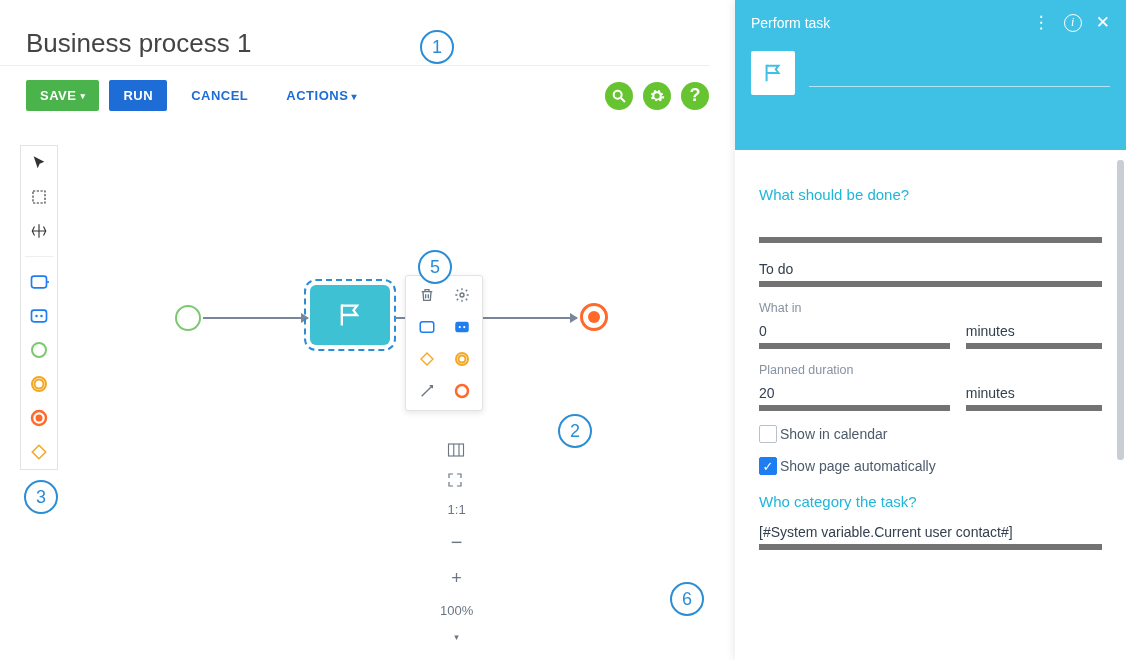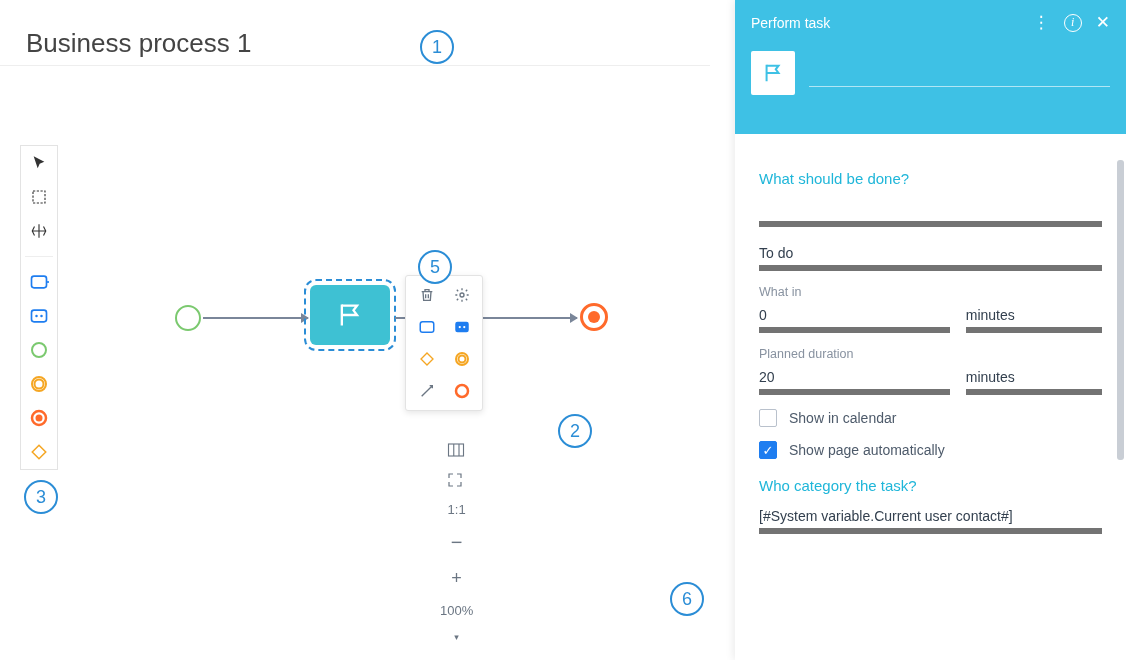--- a/index.html
+++ b/index.html
@@ -35,52 +35,71 @@
   .context-menu { position:absolute; left:345px; top:130px; width:78px; background:#fff; border:1px solid #e3e3e3; border-radius:3px; box-shadow:0 2px 6px rgba(0,0,0,.1); padding:8px; display:grid; grid-template-columns:1fr 1fr; gap:10px;}
   .ctx-item { width:22px; height:22px; display:flex; align-items:center; justify-content:center; cursor:pointer; margin:auto;}
   
   .zoom-bar { position:absolute; bottom:18px; left:440px; display:flex; align-items:center; gap:14px; color:#6b7683; font-size:13px;flex-direction:column;}
   .zoom-btn { cursor:pointer; width:20px; text-align:center;}
   
   .callout { position:absolute; width:34px; height:34px; border:2px solid #2b8dd6; border-radius:50%; display:flex; align-items:center; justify-content:center; color:#2b8dd6; font-size:18px; background:#fff; pointer-events:none;}
   
   
   .side-panel { position:absolute; right:0; top:0; width:391px; height:660px; background:#fff; box-shadow:-2px 0 8px rgba(0,0,0,.08);}
-  .panel-header { background:#3ec1e5; color:#fff; padding:12px 16px 18px 16px; height:134px;}
+  .panel-header { background:#3ec1e5; color:#fff; padding:12px 16px 18px 16px; height:150px;}
   .panel-header-top { display:flex; align-items:center; justify-content:space-between; font-size:14px; margin-bottom:18px;}
   .panel-header-icons { display:flex; gap:14px; align-items:center;}
   .panel-header-icons span { cursor:pointer; font-size:17px;}
   .panel-flag-box { width:44px; height:44px; background:#fff; display:flex; align-items:center; justify-content:center; border-radius:2px;}
   .panel-title-row { display:flex; align-items:center; gap:14px;}
   .panel-title-input { flex:1; height:28px; border:none; border-bottom:1px solid rgba(255,255,255,.6); background:transparent;}
   
   .panel-body { padding:18px 24px 14px 24px; overflow:auto; height:calc(100% - 150px);}
   .section-link { color:#1fb6d9; font-size:15px; margin:18px 0 10px 0; display:block;}
   .field-group { margin:14px 0;}
   .field-label { font-size:12.5px; color:#8892a0; margin-bottom:4px;}
   .field-label .req { color:#e04848;}
   .field-input { width:100%; border:none; border-bottom:6px solid #737373; padding:4px 0; font-size:14px; color:#33404f; background:transparent;}
   .field-row { display:flex; gap:16px;}
   .field-row .field-input:first-child { flex:1.4;}
   .field-row .field-input:last-child { flex:1;}
   
-  .check-row { display:flex; align-items:center; gap:12px; margin:14px 0; font-size:14px;}
+  .check-row { display:flex; align-items:center; gap:3px; margin:14px 0; font-size:14px;}
   .chk { width:18px; height:18px; border:1.5px solid #b9c1cc; border-radius:2px; display:flex; align-items:center; justify-content:center; cursor:pointer;}
   .chk.checked { background:#1e7df0; border-color:#1e7df0; color:#fff; font-size:13px;}
   
   .scroll-thumb { position:absolute; right:2px; top:160px; width:7px; height:300px; background:#c9ced5; border-radius:3px;}
 
   svg { display:block; }
 </style>
 </head>
 <body>
 
 <div class="main-area">
   <div class="title">Business process 1</div>
 
+  <div class="toolbar">
+    <button class="btn btn-save">SAVE</button>
+    <button class="btn btn-run">RUN</button>
+    <button class="btn btn-link">CANCEL</button>
+    <button class="btn btn-link btn-actions">ACTIONS</button>
+    <div class="toolbar-spacer"></div>
+    <div class="circle-icon ic-green">
+      <svg width="16" height="16" viewBox="0 0 24 24" fill="none" stroke="#fff" stroke-width="3">
+          <circle cx="10" cy="10" r="6"></circle>
+          <line x1="15" y1="15" x2="21" y2="21"></line>
+        </svg>
+    </div>
+    <div class="circle-icon ic-green">
+      <svg width="16" height="16" viewBox="0 0 24 24" fill="#fff">
+          <path d="M12 8a4 4 0 100 8 4 4 0 000-8zm9 4l2 1-1 3-2-.5a8 8 0 01-1.5 1.5l.5 2-3 1-1-2a8 8 0 01-2 0l-1 2-3-1 .5-2A8 8 0 016 16.5L4 17l-1-3 2-1a8 8 0 010-2l-2-1 1-3 2 .5A8 8 0 017.5 6L7 4l3-1 1 2a8 8 0 012 0l1-2 3 1-.5 2A8 8 0 0118 7.5l2-.5 1 3-2 1a8 8 0 010 2z"></path>
+        </svg>
+    </div>
+    <div class="circle-icon ic-green" style="font-size:18px;">?</div>
+  </div>
 
   <div class="tool-palette">
     <div class="palette-item">
         <svg width="16" height="16" viewBox="0 0 24 24" fill="#333">
           <path d="M4 2l6 18 3-7 7-3z"></path>
         </svg>
       </div>
     <div class="palette-item">
         <svg width="18" height="18" viewBox="0 0 24 24" fill="none" stroke="#333" stroke-width="1.5" stroke-dasharray="3 2">
           <rect x="4" y="4" width="16" height="16"></rect>

